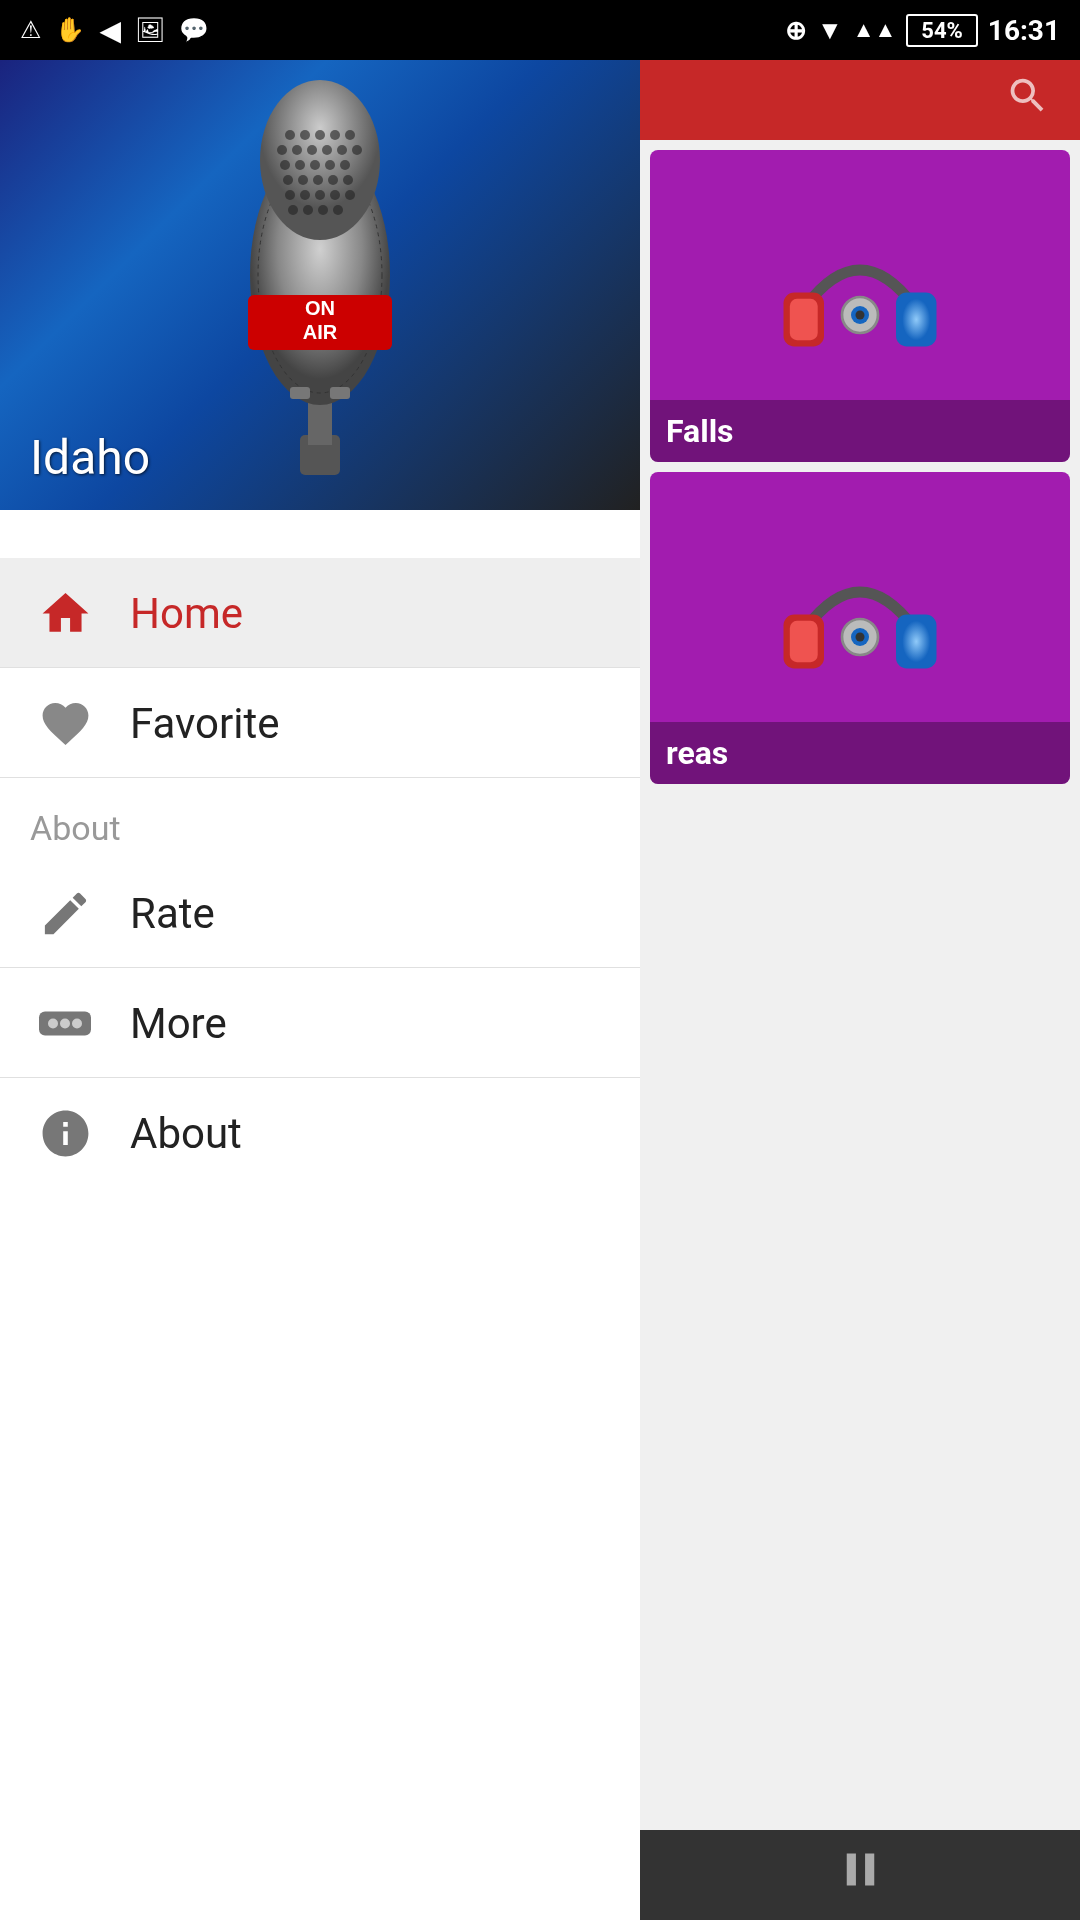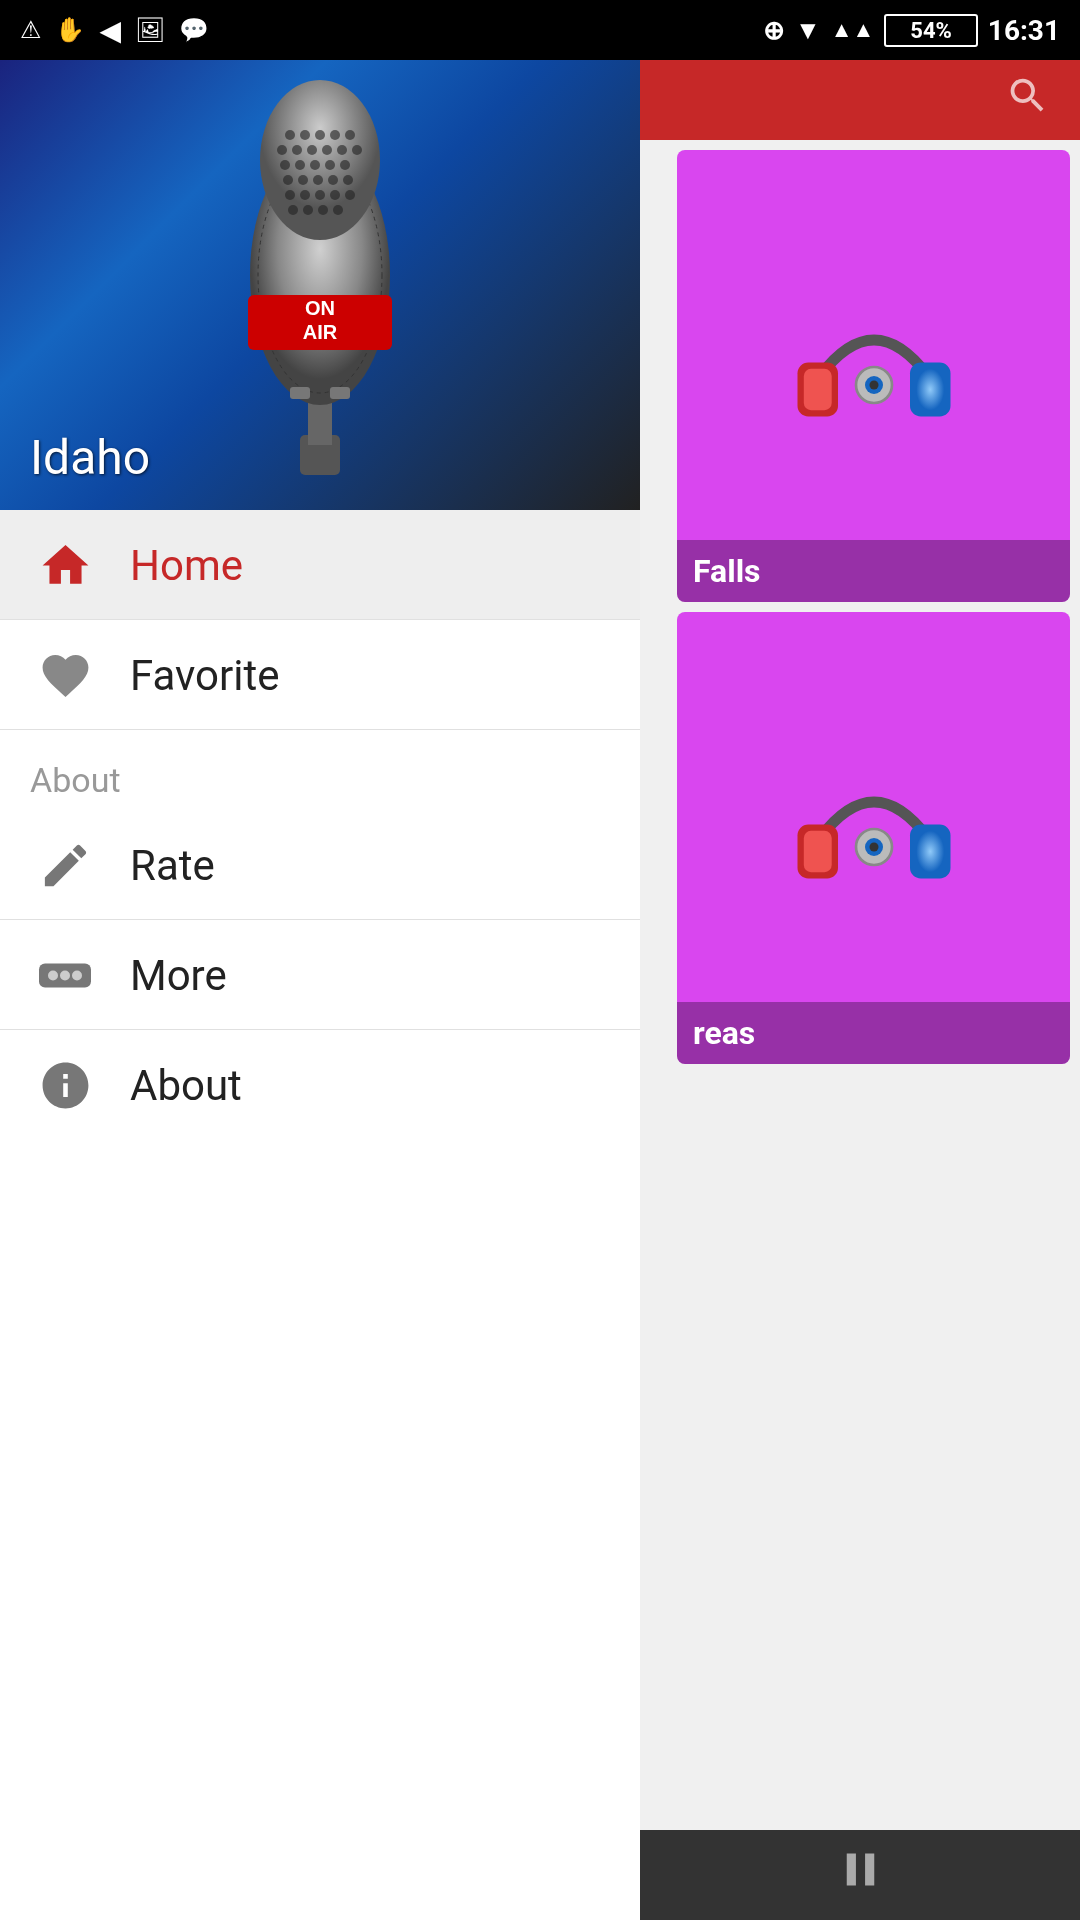--- a/index.html
+++ b/index.html
@@ -54,20 +54,21 @@
 
     
     .drawer {
       width: 640px;
       height: 100%;
       background: #fff;
       z-index: 10;
       display: flex;
       flex-direction: column;
       position: relative;
+      gap: 48px;
     }
 
     
     .hero-image {
       width: 100%;
       height: 450px;
       background: linear-gradient(135deg, #1a237e 0%, #1565c0 30%, #0d47a1 50%, #212121 100%);
       position: relative;
       overflow: hidden;
       flex-shrink: 0;
@@ -195,28 +196,27 @@
     .station-cards {
       flex: 1;
       overflow-y: auto;
       padding: 10px;
       display: flex;
       flex-direction: column;
       gap: 10px;
     }
 
     .station-card {
-      background: #d946ef;
+      background: #a21caf;
       border-radius: 8px;
-      height: 452px;
+      height: 312px;
       overflow: hidden;
       position: relative;
       display: flex;
       align-items: flex-end;
-      margin-left: 27px;
     }
 
     .station-card-bg {
       position: absolute;
       top: 0; left: 0; right: 0; bottom: 0;
       display: flex;
       align-items: center;
       justify-content: center;
     }
 
@@ -268,21 +268,21 @@
     <span class="status-icon">⚠</span>
     <span class="status-icon">✋</span>
     <span class="status-icon" style="font-size:28px">◀</span>
     <span class="status-icon">🖼</span>
     <span class="status-icon">💬</span>
   </div>
   <div class="status-bar-right">
     <span style="font-size:26px">⊕</span>
     <span style="font-size:26px">▼</span>
     <span style="font-size:22px">▲▲</span>
-    <span style="font-size:22px; border:2px solid #fff; padding:2px 24px; border-radius:3px">54%</span>
+    <span style="font-size:22px; border:2px solid #fff; padding:2px 13px; border-radius:3px">54%</span>
     <span>16:31</span>
   </div>
 </div>
 
 <div class="main-layout">
 
   <div class="drawer">
 
     <div class="hero-image">
       <div class="microphone-container">

